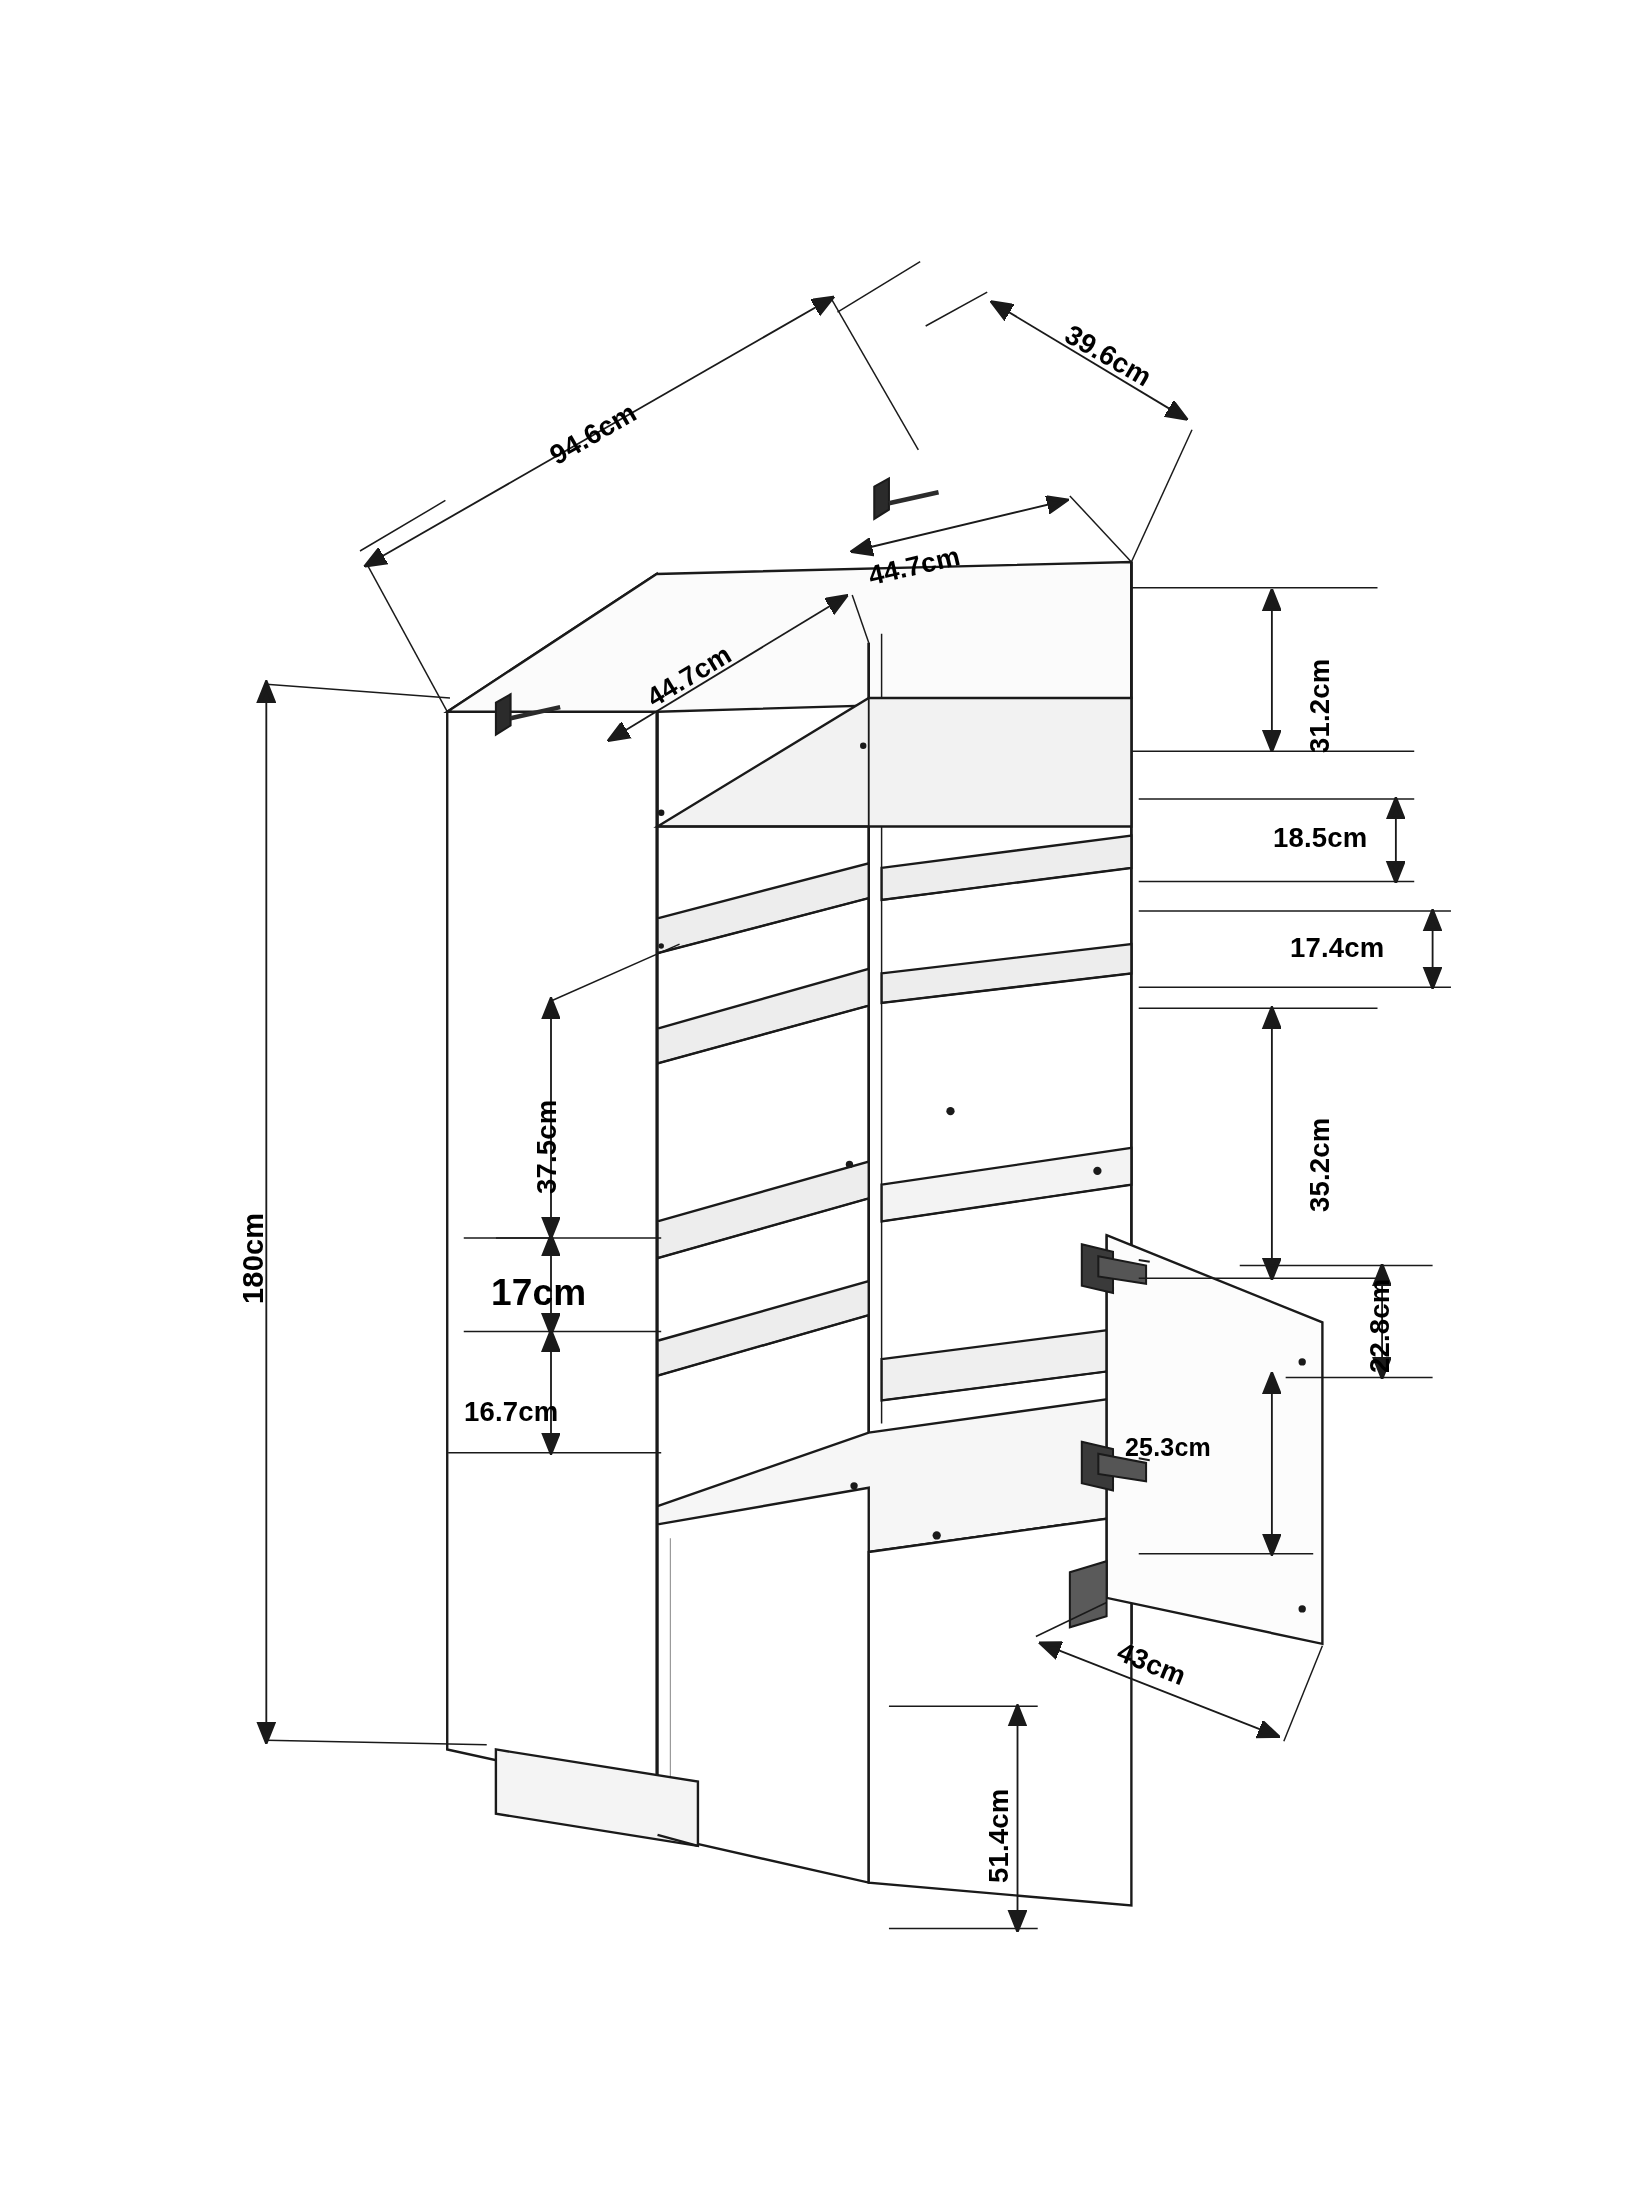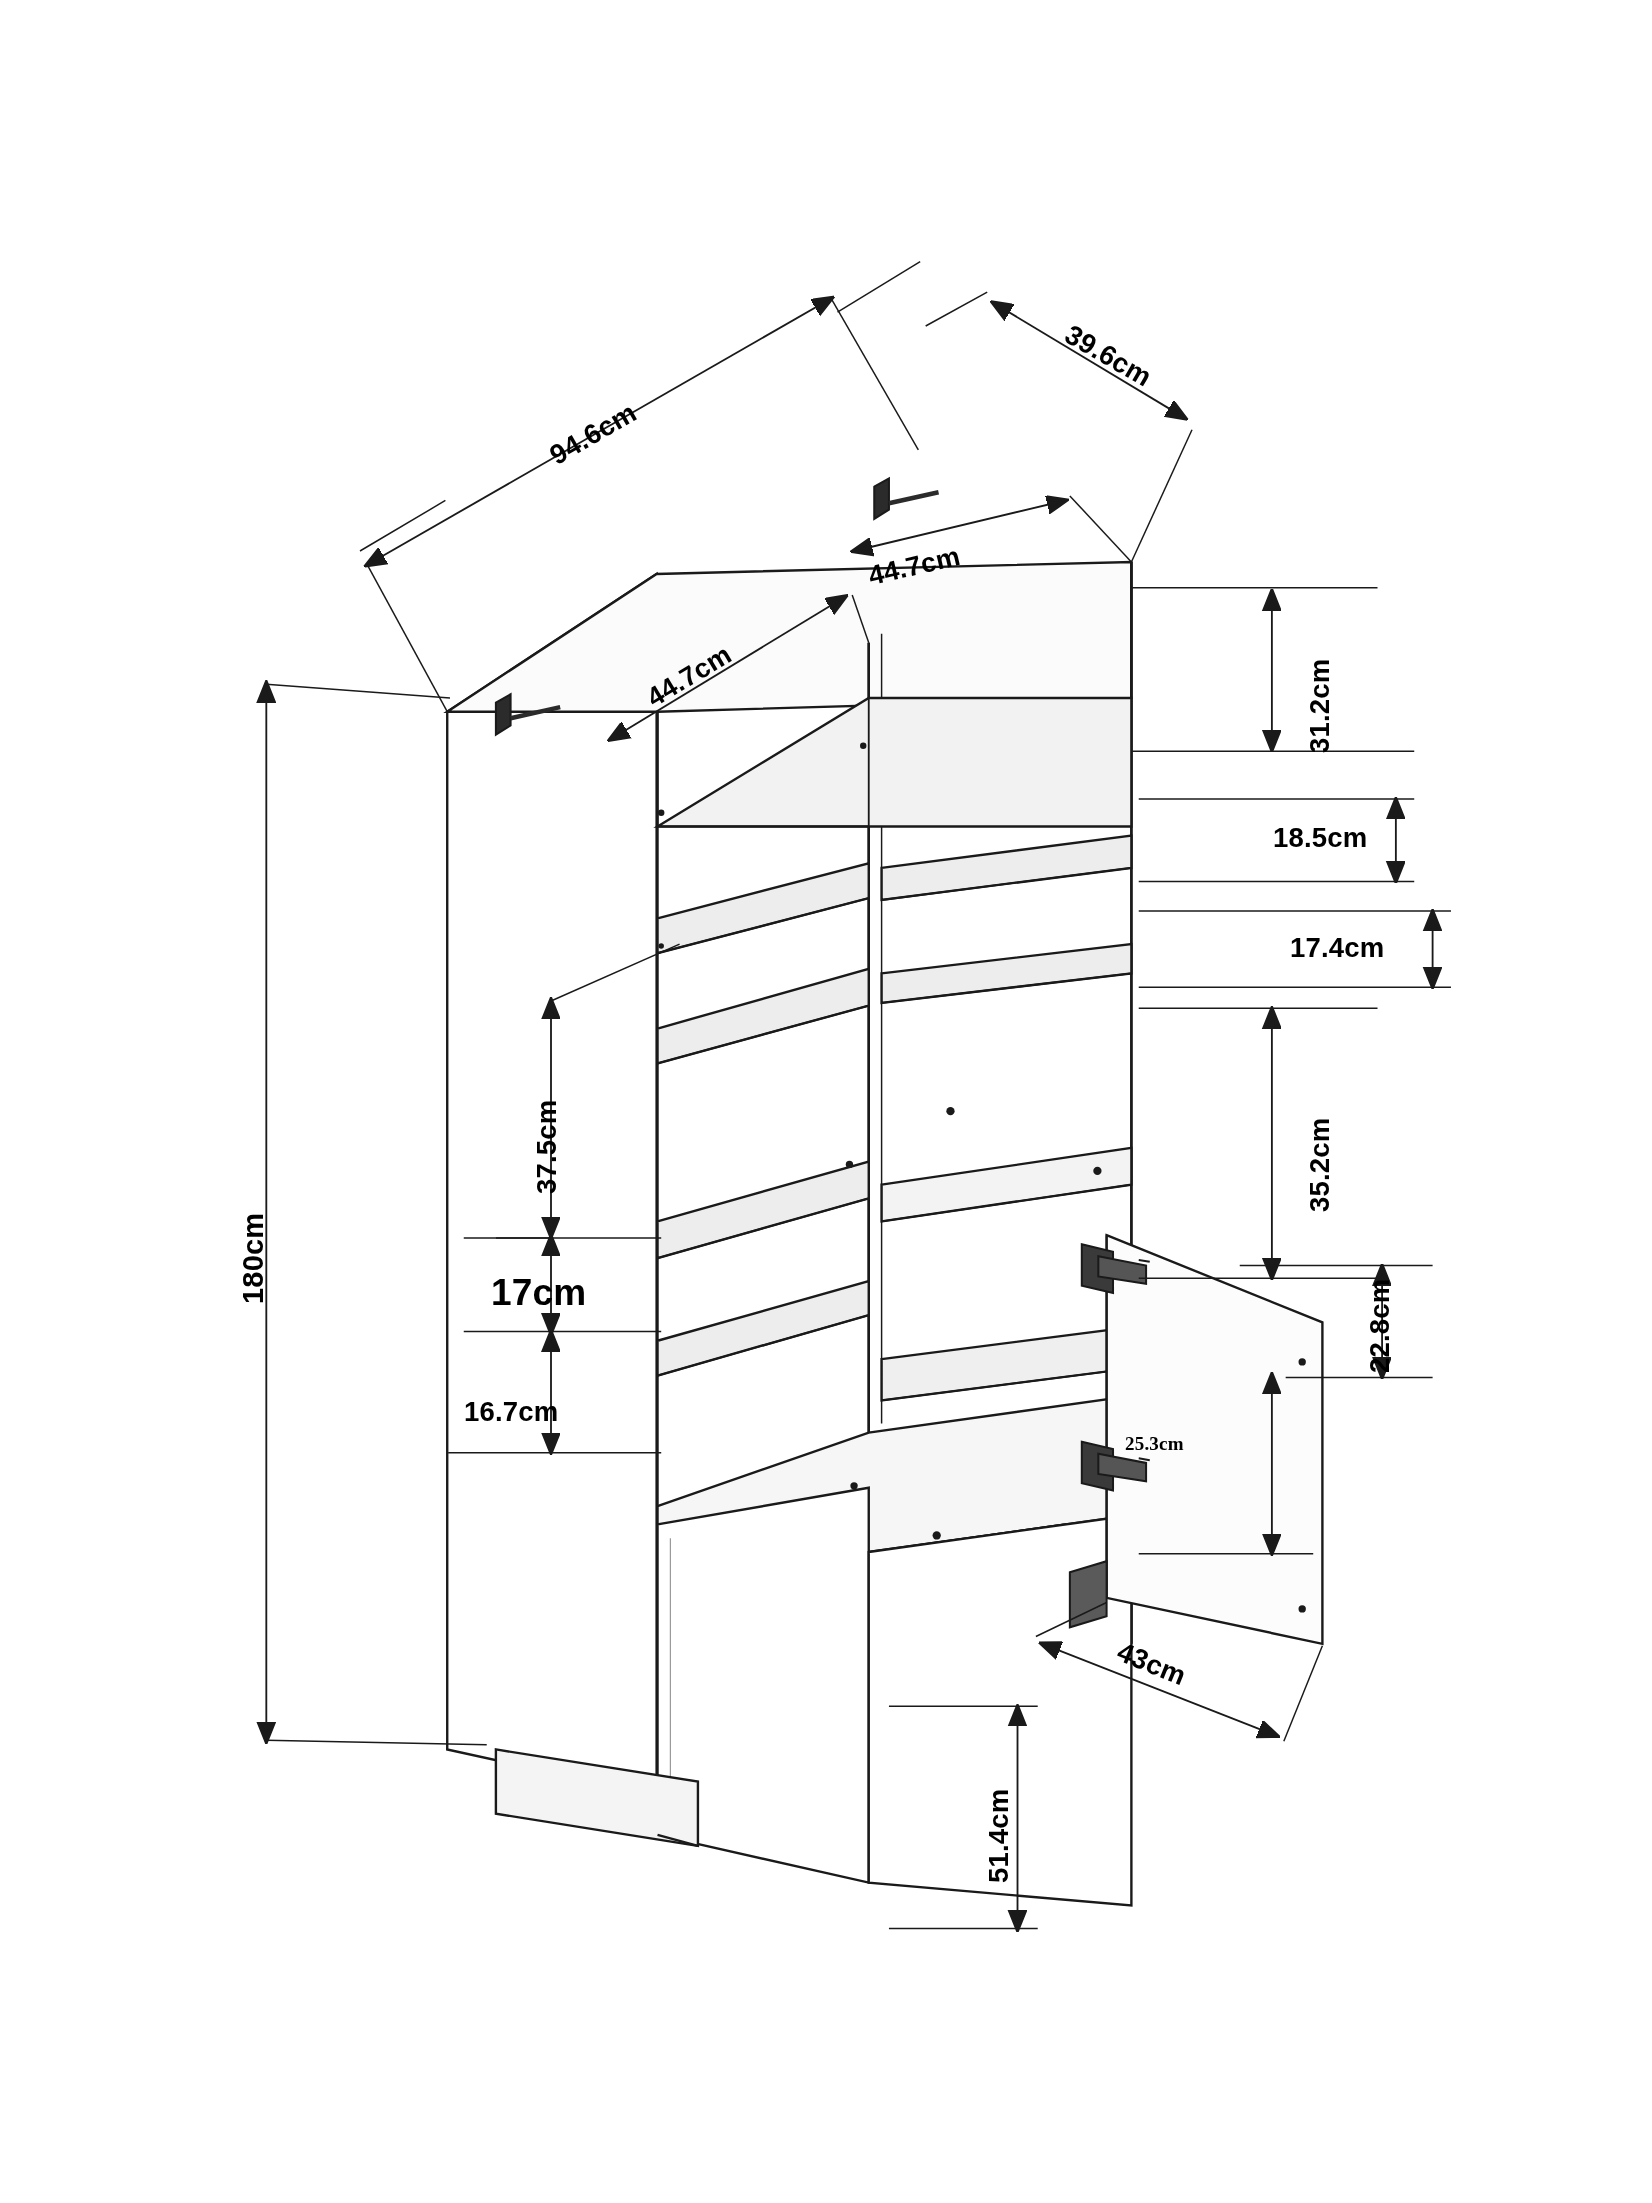--- a/index.html
+++ b/index.html
@@ -266,20 +266,20 @@
   <div class="dim-label" style="left:1304px; top:1212px; font-size:27.5px; transform:rotate(-90deg); transform-origin:0 0;">35.2cm</div>
 
   <div class="dim-label" style="left:531px; top:1194px; font-size:27.5px; transform:rotate(-90deg); transform-origin:0 0;">37.5cm</div>
 
   <div class="dim-label" style="left:491px; top:1272px; font-size:37px;">17cm</div>
 
   <div class="dim-label" style="left:464px; top:1396px; font-size:27.5px;">16.7cm</div>
 
   <div class="dim-label" style="left:1364px; top:1373px; font-size:27.5px; transform:rotate(-90deg); transform-origin:0 0;">22.8cm</div>
 
-  <div class="dim-label" style="left:1125px; top:1433px; font-size:19px;font-family:Liberation Serif, serif;">25.3cm</div>
+  <div class="dim-label" style="left:1125px; top:1433px; font-size:25px;">25.3cm</div>
 
   <div class="dim-label" style="left:1116px; top:1648px; font-size:27.5px; transform:rotate(22deg);">43cm</div>
 
   <div class="dim-label" style="left:983px; top:1883px; font-size:27.5px; transform:rotate(-90deg); transform-origin:0 0;">51.4cm</div>
 
 </div>
 
 
 </body></html>

